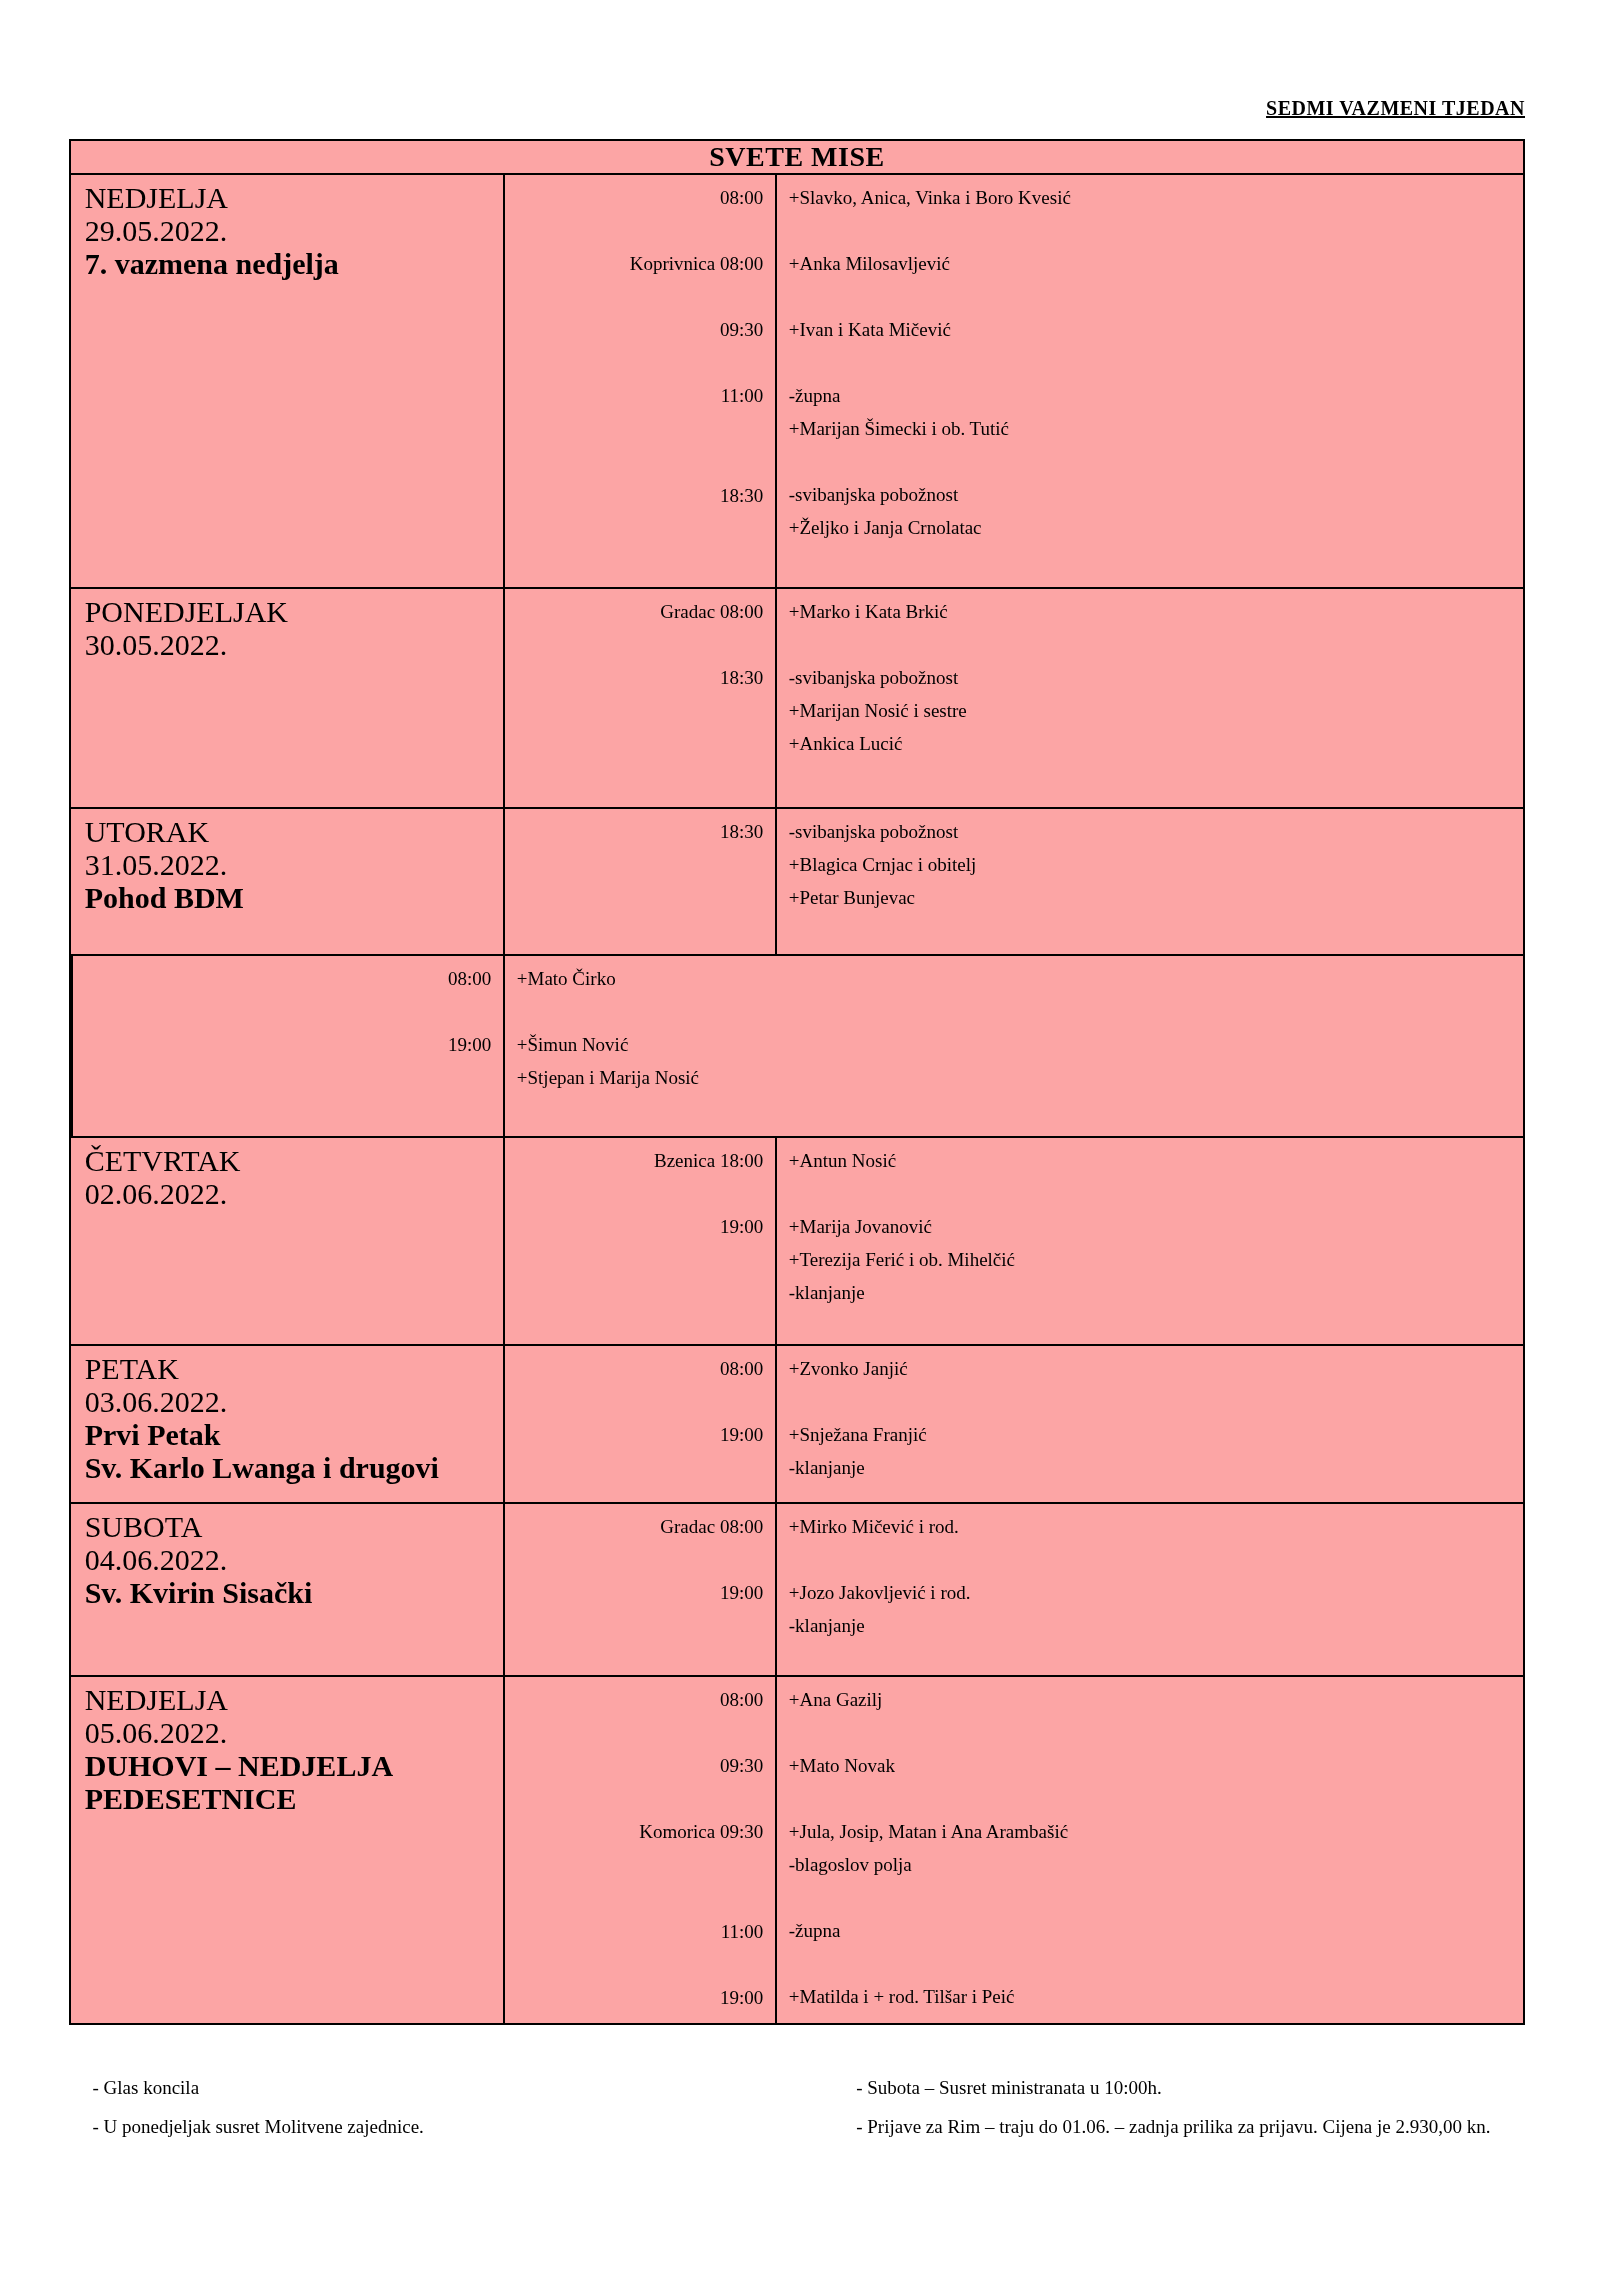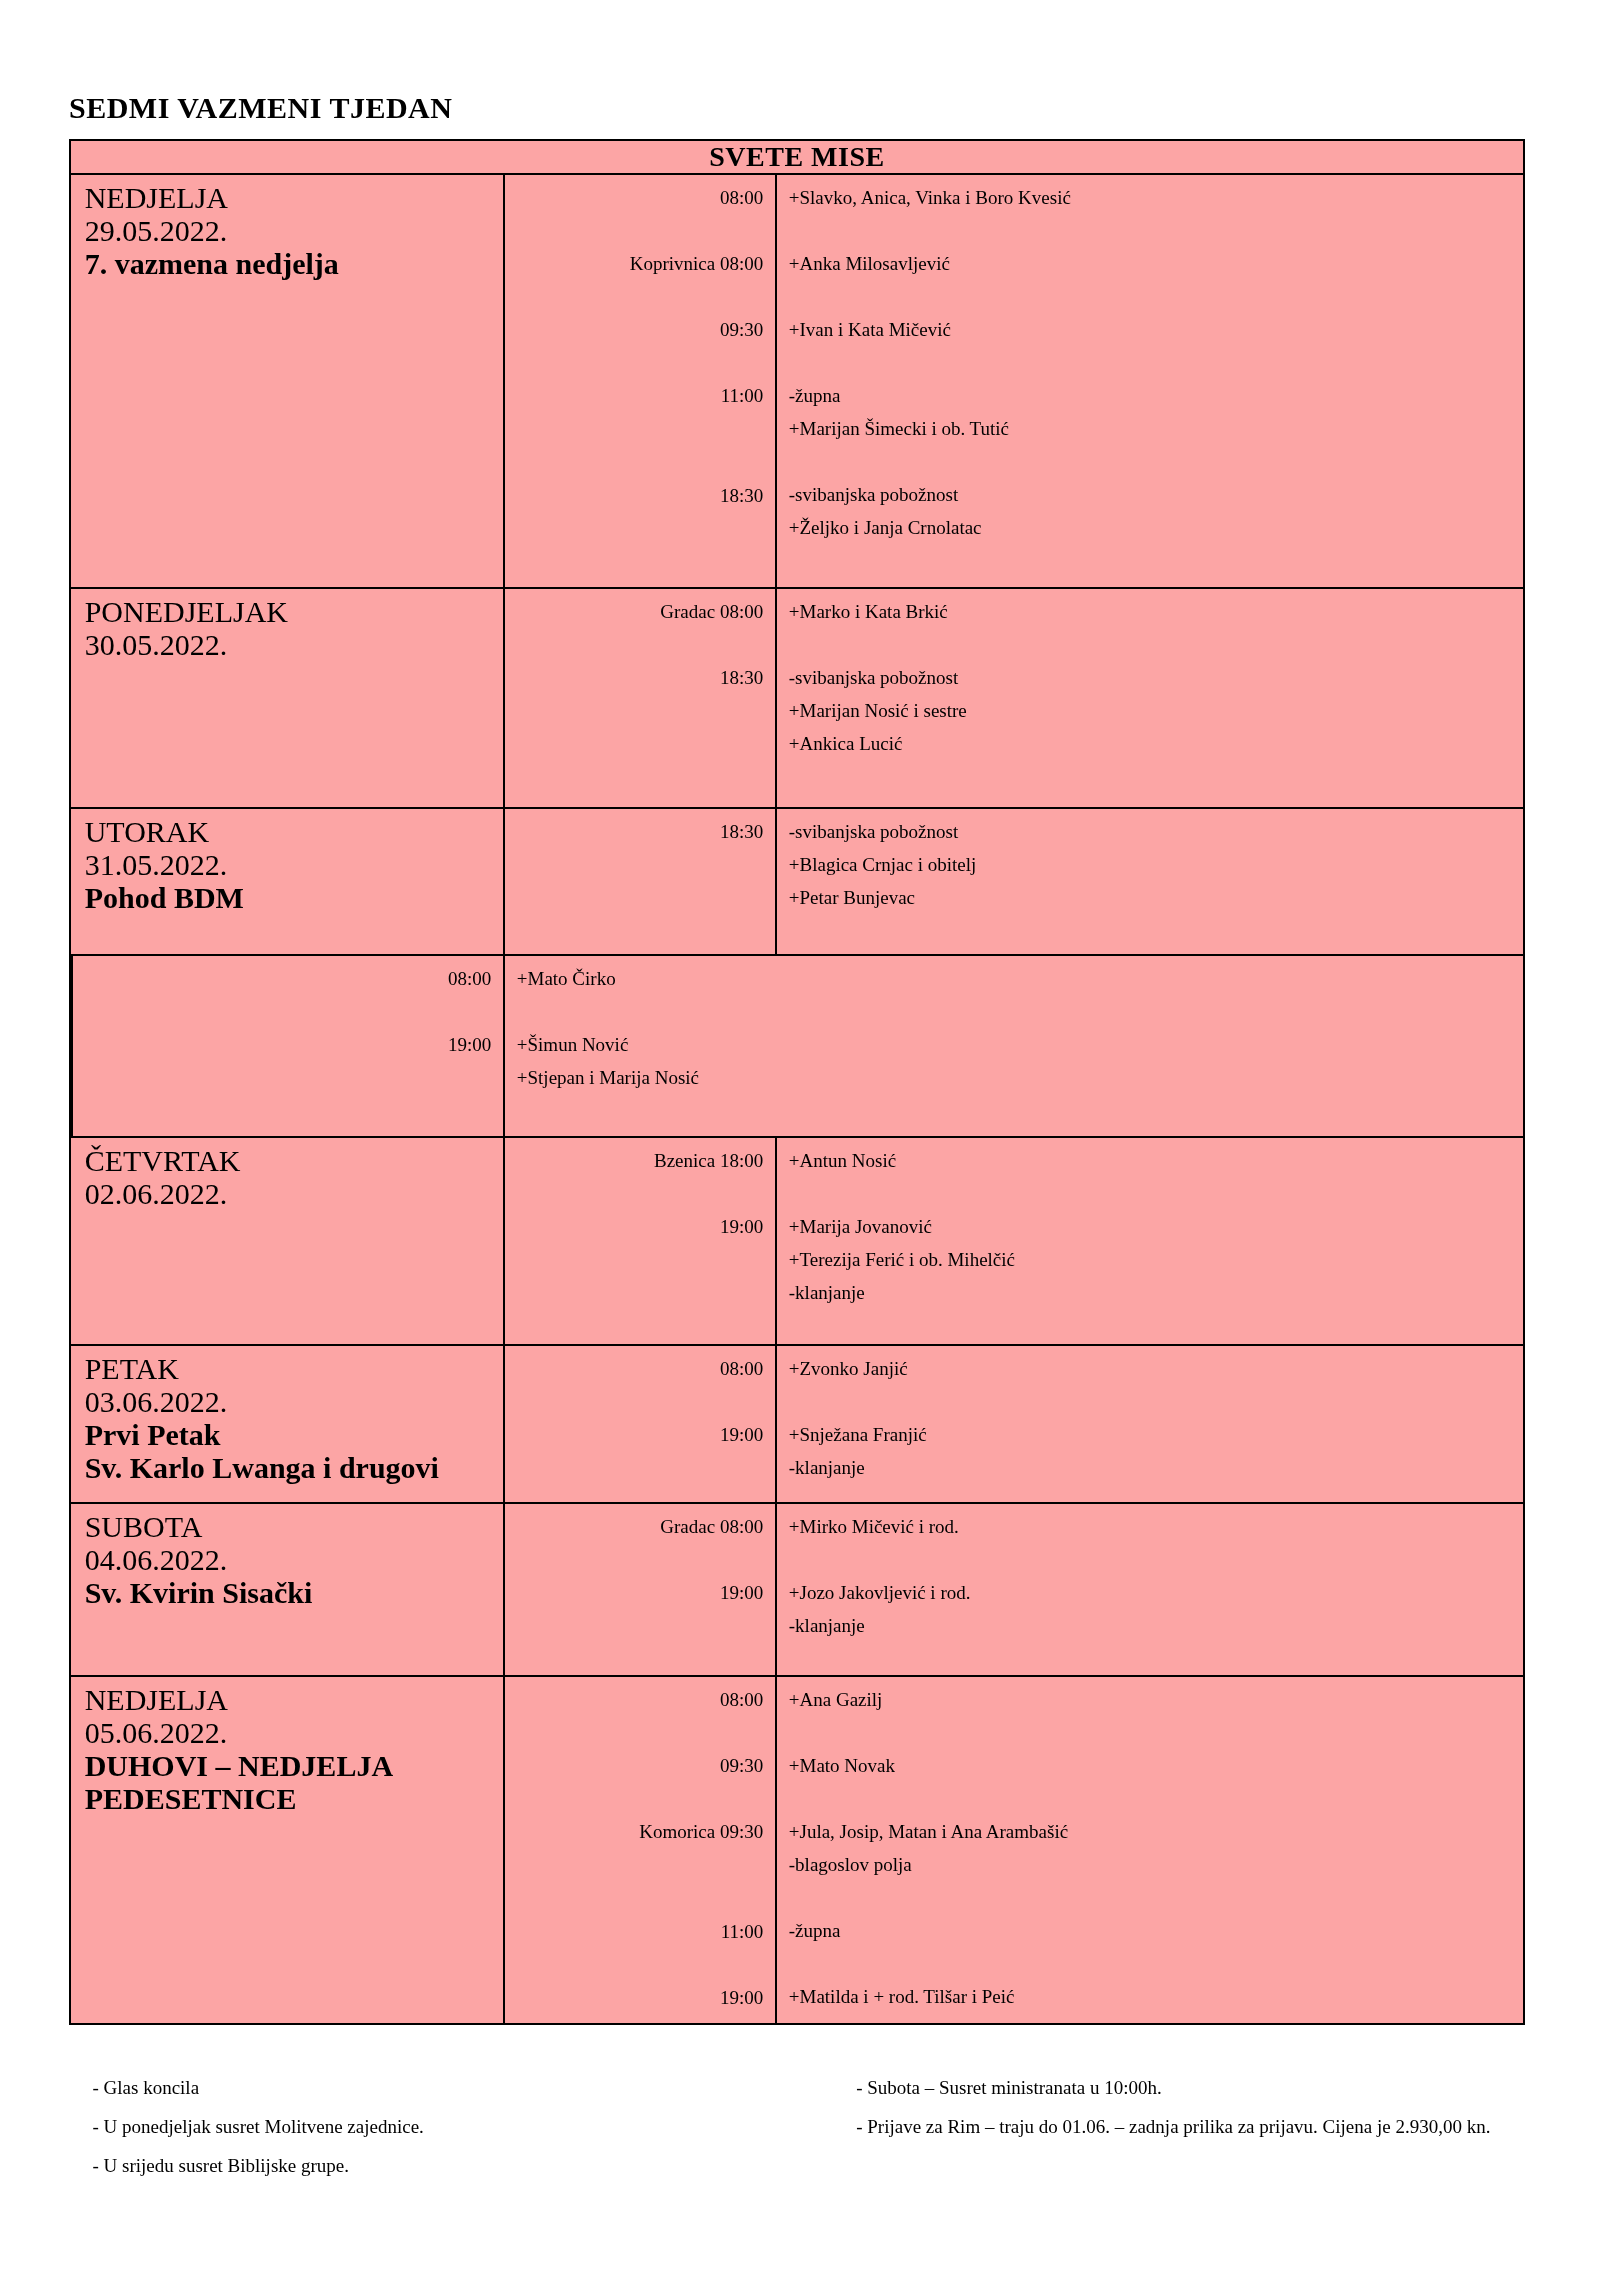--- a/index.html
+++ b/index.html
@@ -14,26 +14,27 @@
     height: 2293px;
     position: relative;
     overflow: hidden;
   }
   .page {
     padding-top: 90px;
     margin-left: 69px;
     width: 1456px;
   }
   .doc-title {
-    text-align: left;
+    text-align: right;
     font-weight: bold;
-    font-size: 30px;
+    font-size: 20px;
     line-height: 36px;
     margin-bottom: 12.7px;
     letter-spacing: 0.5px;
+    text-decoration: underline;
   }
   .mass-table {
     border: 2.9px solid #000;
     width: 1456px;
     box-sizing: border-box;
     background: #fca5a5;
   }
   .table-header {
     font-weight: bold;
     font-size: 28px;
@@ -270,21 +271,20 @@
             </div>
           </div>
         </div>
       </div>
   </div>
 
   <div class="notes">
     <div class="notes-left">
         <div class="note">- Glas koncila</div>
         <div class="note">- U ponedjeljak susret Molitvene zajednice.</div>
-        <div class="note">- U srijedu susret Biblijske grupe.</div>
       </div>
     <div class="notes-right">
         <div class="note">- Subota – Susret ministranata u 10:00h.</div>
         <div class="note">- Prijave za Rim – traju do 01.06. – zadnja prilika za prijavu. Cijena je 2.930,00 kn.</div>
       </div>
   </div>
 </div>
 
 
 </body></html>

